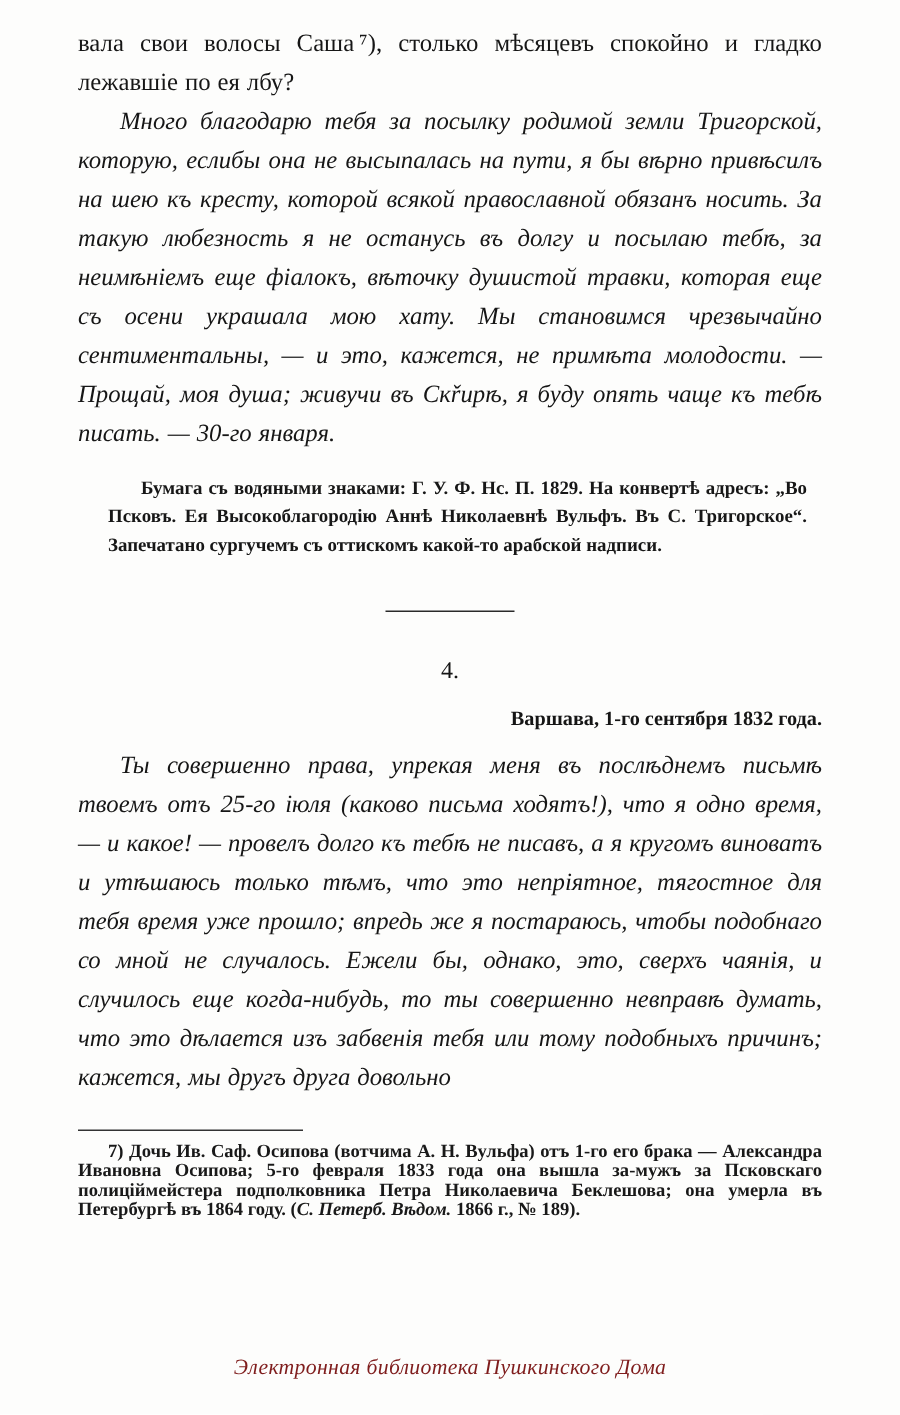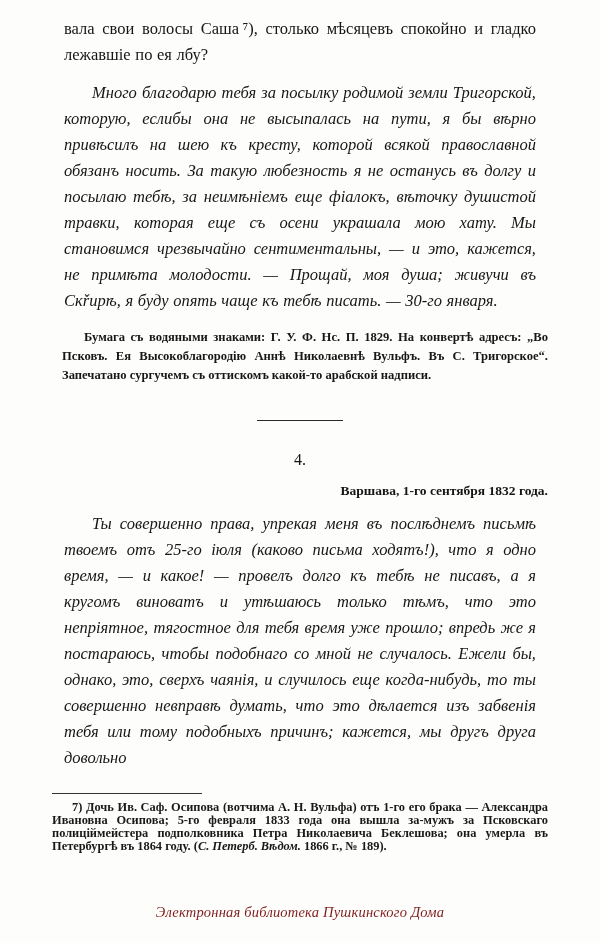--- a/index.html
+++ b/index.html
@@ -27,37 +27,37 @@
     text-align: center;
     font-size: 17px;
     letter-spacing: 1px;
     margin-top: 44px;
     color: #1a1a1a;
   }
   .body-block {
     margin: 16px 52px 0 52px;
   }
   p.txt {
-    margin: 12px;
+    margin: 0;
     font-size: 16.5px;
     line-height: 26px;
     text-align: justify;
     text-justify: inter-word;
     color: #161616;
     word-spacing: 0.5px;
   }
   p.txt.indent {
     text-indent: 28px;
     font-style: italic;
   }
   .note-block {
     margin: 14px 52px 0 62px;
   }
   p.note {
-    margin: 0;
+    margin: 10px;
     font-size: 12.6px;
     line-height: 19px;
     text-align: justify;
     color: #171717;
     font-weight: bold;
   }
   p.note.indent {
     text-indent: 22px;
   }
   .rule-wrap {

